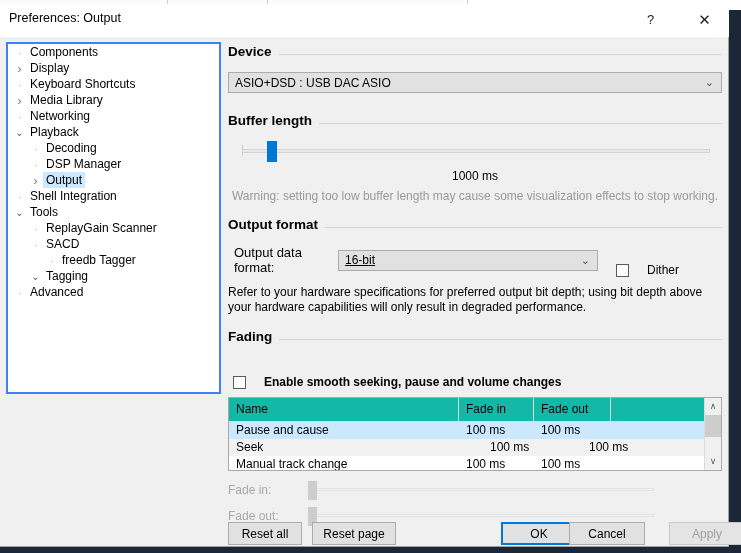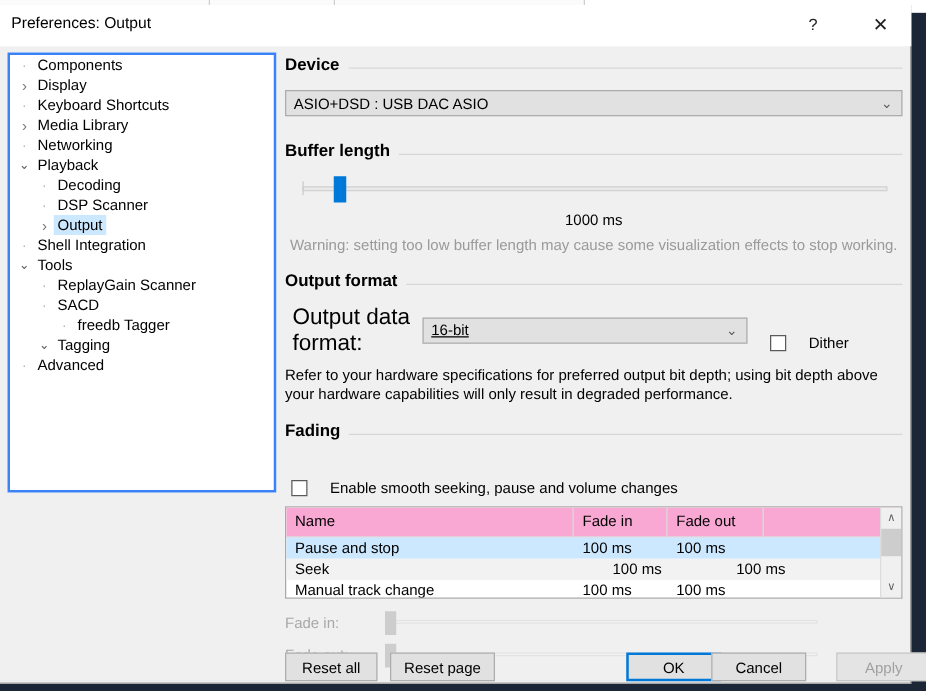--- a/index.html
+++ b/index.html
@@ -129,29 +129,29 @@
     background: #0078d7; top: 2px;
   }
   .centered { text-align: center; font-size: 12px; }
   .warn { text-align: center; font-size: 12px; color: #9a9a9a; }
   .note { font-size: 12px; line-height: 15px; }
   .cbrow { display: flex; align-items: center; gap: 18px; font-size: 12px; margin-top: 20px; }
   .cbox {
     width: 13px; height: 13px; background: #fff;
     border: 1px solid #5a5a5a; display: inline-block; flex: none;
   }
-  .lbl { font-size: 18px; }
+  .lbl { font-size: 13px; }
 
   
   #fade-table {
     position: relative; width: 494px; height: 74px;
     background: #fff; border: 1px solid #a9a9a9;
     overflow: hidden;
   }
-  .thead { display: flex; height: 24px; background: #f9a8d4;
+  .thead { display: flex; height: 24px; background: #14b8a6;
            border-bottom: 1px solid #dcdcdc; }
   .thead div {
     font-size: 12px; line-height: 23px; padding-left: 7px;
     border-right: 1px solid #dcdcdc;
   }
   .trow { display: flex; height: 17px; }
   .trow div { font-size: 12px; line-height: 17px; padding-left: 7px; }
   .trow.sel { background: #cce8ff; }
   .trow.alt { background: #f2f2f2; gap: 24px; }
   .c-name { width: 230px; }
@@ -223,21 +223,21 @@
   </div>
 
   <div id="tree-panel">
       <div class="tree-item"><span class="indent" style="width: 4px;"></span><span class="tw dots">·</span><span class="tree-label">Components</span></div>
       <div class="tree-item"><span class="indent" style="width: 4px;"></span><span class="tw" style="font-size: 12px; color: rgb(122, 122, 122);">›</span><span class="tree-label">Display</span></div>
       <div class="tree-item"><span class="indent" style="width: 4px;"></span><span class="tw dots">·</span><span class="tree-label">Keyboard Shortcuts</span></div>
       <div class="tree-item"><span class="indent" style="width: 4px;"></span><span class="tw" style="font-size: 12px; color: rgb(122, 122, 122);">›</span><span class="tree-label">Media Library</span></div>
       <div class="tree-item"><span class="indent" style="width: 4px;"></span><span class="tw dots">·</span><span class="tree-label">Networking</span></div>
       <div class="tree-item"><span class="indent" style="width: 4px;"></span><span class="tw" style="font-size: 10px; color: rgb(90, 90, 90);">⌄</span><span class="tree-label">Playback</span></div>
       <div class="tree-item"><span class="indent" style="width: 20px;"></span><span class="tw dots">·</span><span class="tree-label">Decoding</span></div>
-      <div class="tree-item"><span class="indent" style="width: 20px;"></span><span class="tw dots">·</span><span class="tree-label">DSP Scanner</span></div>
+      <div class="tree-item"><span class="indent" style="width: 20px;"></span><span class="tw dots">·</span><span class="tree-label">DSP Manager</span></div>
       <div class="tree-item selected"><span class="indent" style="width: 20px;"></span><span class="tw" style="font-size: 12px; color: rgb(122, 122, 122);">›</span><span class="tree-label">Output</span></div>
       <div class="tree-item"><span class="indent" style="width: 4px;"></span><span class="tw dots">·</span><span class="tree-label">Shell Integration</span></div>
       <div class="tree-item"><span class="indent" style="width: 4px;"></span><span class="tw" style="font-size: 10px; color: rgb(90, 90, 90);">⌄</span><span class="tree-label">Tools</span></div>
       <div class="tree-item"><span class="indent" style="width: 20px;"></span><span class="tw dots">·</span><span class="tree-label">ReplayGain Scanner</span></div>
       <div class="tree-item"><span class="indent" style="width: 20px;"></span><span class="tw dots">·</span><span class="tree-label">SACD</span></div>
       <div class="tree-item"><span class="indent" style="width: 36px;"></span><span class="tw dots">·</span><span class="tree-label">freedb Tagger</span></div>
       <div class="tree-item"><span class="indent" style="width: 20px;"></span><span class="tw" style="font-size: 10px; color: rgb(90, 90, 90);">⌄</span><span class="tree-label">Tagging</span></div>
       <div class="tree-item"><span class="indent" style="width: 4px;"></span><span class="tw dots">·</span><span class="tree-label">Advanced</span></div>
     </div>
 
@@ -288,36 +288,36 @@
     </div>
     <div style="height:8px"></div>
     <div class="note">Refer to your hardware specifications for preferred output bit depth; using bit depth above your hardware capabilities will only result in degraded performance.</div>
 
     <div style="height:12px"></div>
     <div class="grouphdr">
       <span class="gline"></span>
       <span class="gtitle">Fading</span>
     </div>
     <div style="height:4px"></div>
-    <div class="cbrow" style="padding-left:5px;">
+    <div class="cbrow" style="padding-left:5px;font-weight:bold;">
       <span class="cbox"></span>
       <span>Enable smooth seeking, pause and volume changes</span>
     </div>
     <div style="height:8px"></div>
 
     <div id="fade-table">
       <div class="thead">
         <div class="c-name">Name</div>
         <div class="c-in">Fade in</div>
         <div class="c-out">Fade out</div>
         <div class="c-pad"></div>
       </div>
       <div id="fade-rows">
           <div class="trow sel">
-            <div class="c-name">Pause and stop</div>
+            <div class="c-name">Pause and cause</div>
             <div class="c-in">100 ms</div>
             <div class="c-out">100 ms</div>
             <div class="c-pad"></div>
           </div>
           <div class="trow alt">
             <div class="c-name">Seek</div>
             <div class="c-in">100 ms</div>
             <div class="c-out">100 ms</div>
             <div class="c-pad"></div>
           </div>

